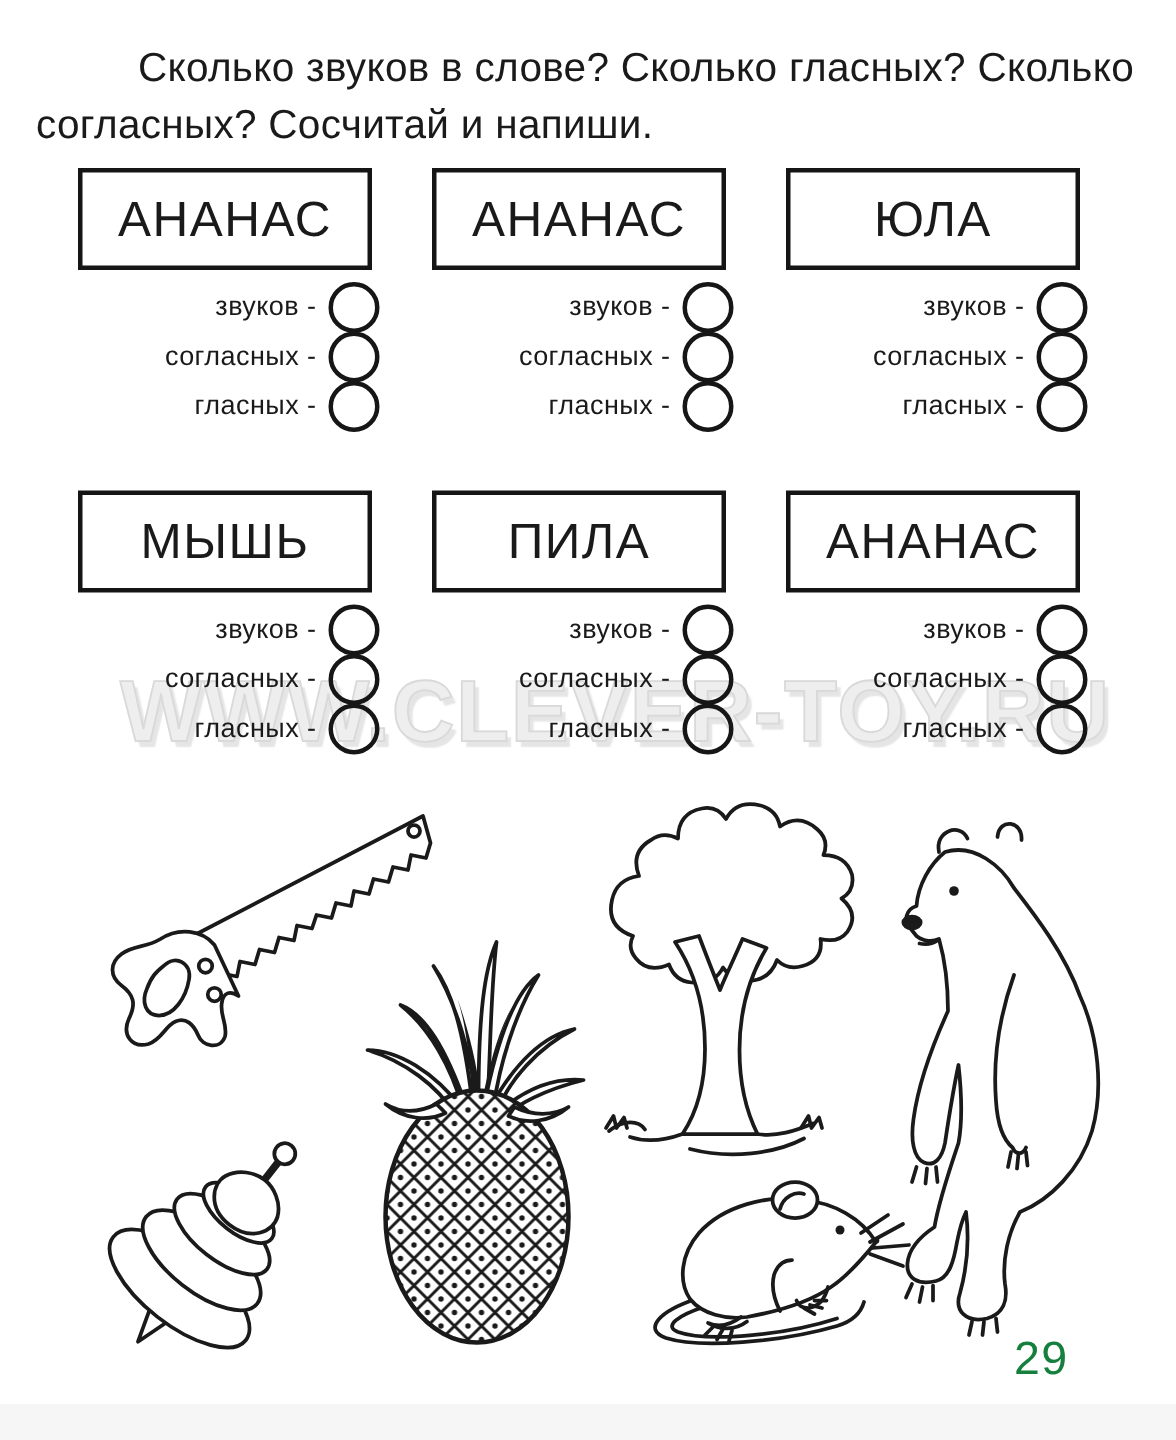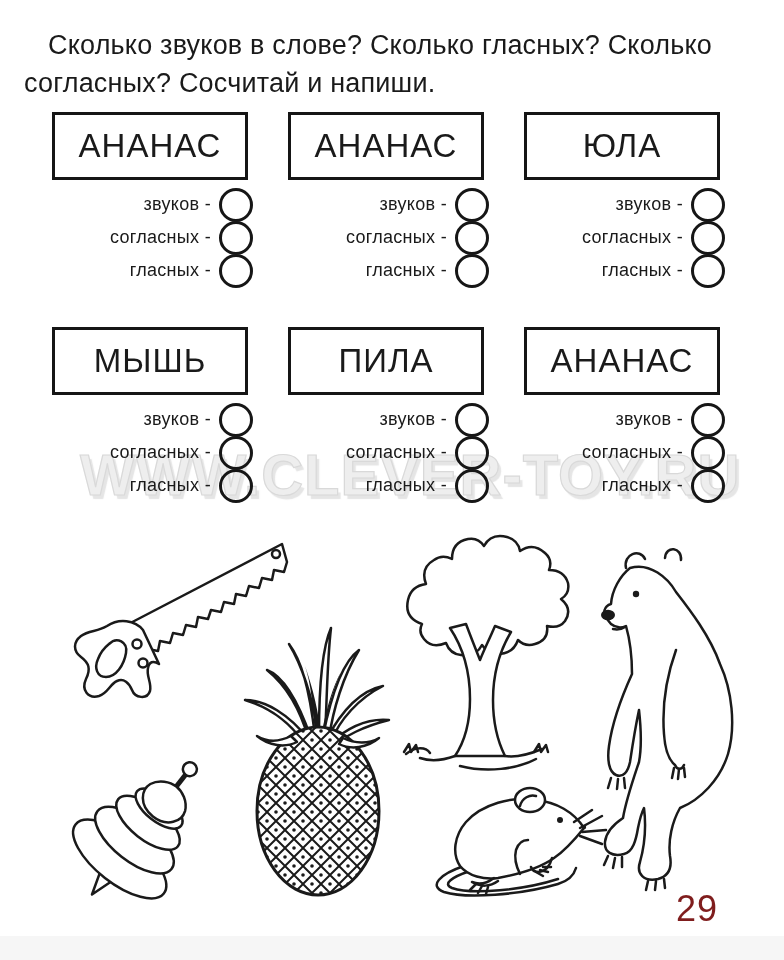--- a/index.html
+++ b/index.html
@@ -12,21 +12,21 @@
     overflow:hidden;
   }
   
   .instruction{
     position:relative;z-index:2;
     padding:26px 28px 0 24px;
     font-size:27px;line-height:38px;
     font-weight:500;
     letter-spacing:0.2px;
   }
-  .instruction .line1{display:block;margin-left:24px;}
+  .instruction .line1{display:block;margin-left:14px;text-align:right;}
   .instruction .line2{display:block;}
   
   .cards{
     position:relative;z-index:2;
     margin:10px 0 0 52px;
     display:grid;
     grid-template-columns:repeat(3,196px);
     column-gap:51px;
     row-gap:41px;
     width:690px;
@@ -71,21 +71,21 @@
   .art{position:absolute;z-index:2;left:0;top:518px;width:784px;height:416px;}
   .art svg{position:absolute;overflow:visible;}
   .svg-saw{left:35px;top:14px;}
   .svg-pineapple{left:231px;top:96px;}
   .svg-tree{left:392px;top:10px;}
   .svg-bear{left:578px;top:14px;}
   .svg-top{left:40px;top:224px;}
   .svg-mouse{left:424px;top:252px;}
   .page-number{
     position:absolute;left:676px;top:370px;
-    font-size:36px;letter-spacing:1px;color:#7f1d1d;
+    font-size:31px;letter-spacing:1px;color:#15803d;
   }
   .bottom-strip{
     position:absolute;left:0;right:0;bottom:0;height:24px;
     background:#f6f6f6;z-index:0;
   }
   .ln{fill:#ffffff;stroke:#1a1a1a;stroke-width:2.5;stroke-linejoin:round;stroke-linecap:round;}
   .st{fill:none;stroke:#1a1a1a;stroke-width:2.5;stroke-linejoin:round;stroke-linecap:round;}
   .blk{fill:#1a1a1a;stroke:none;}
 </style>
 </head>

